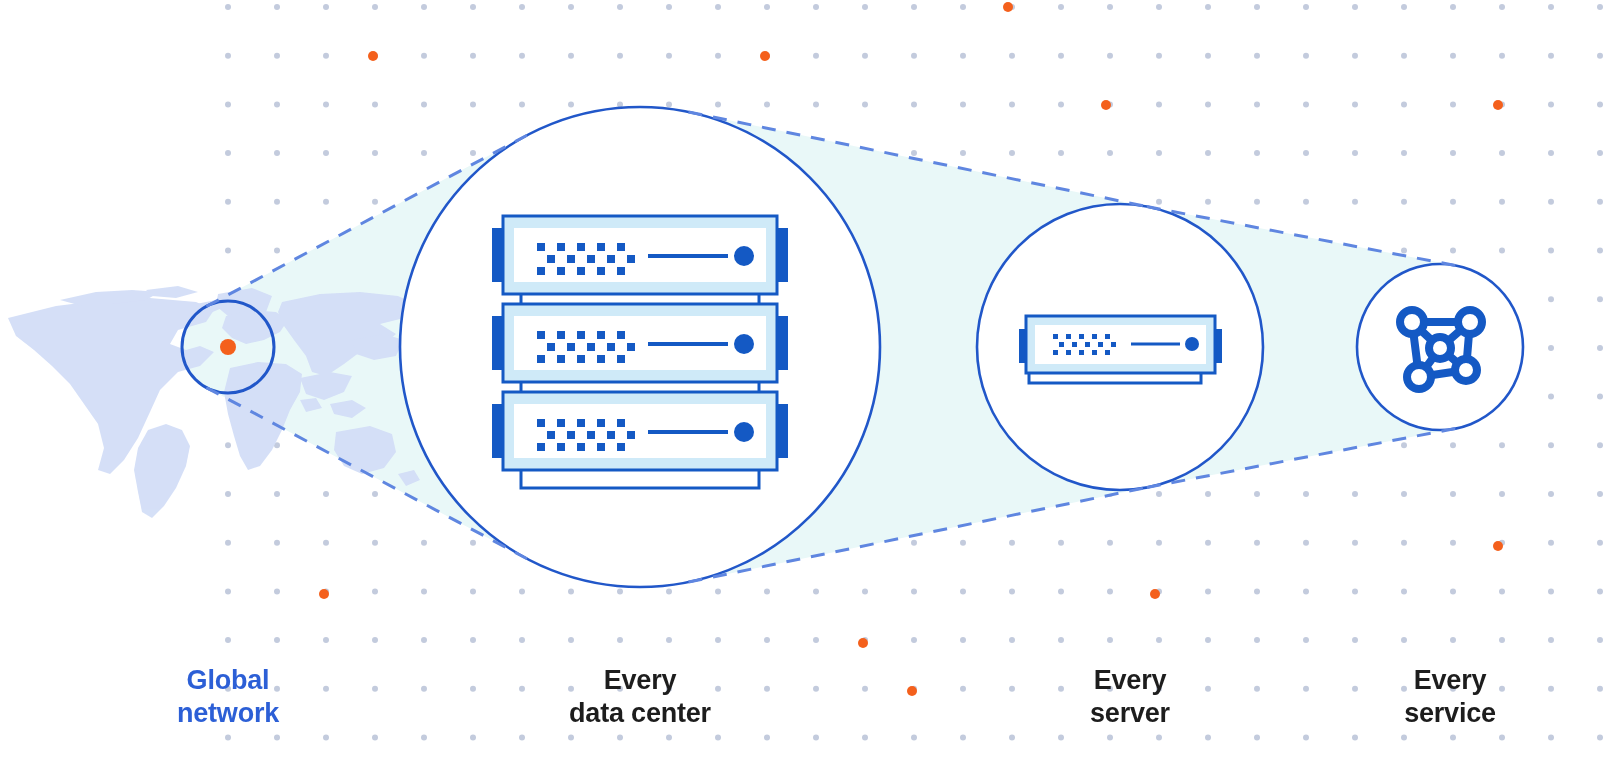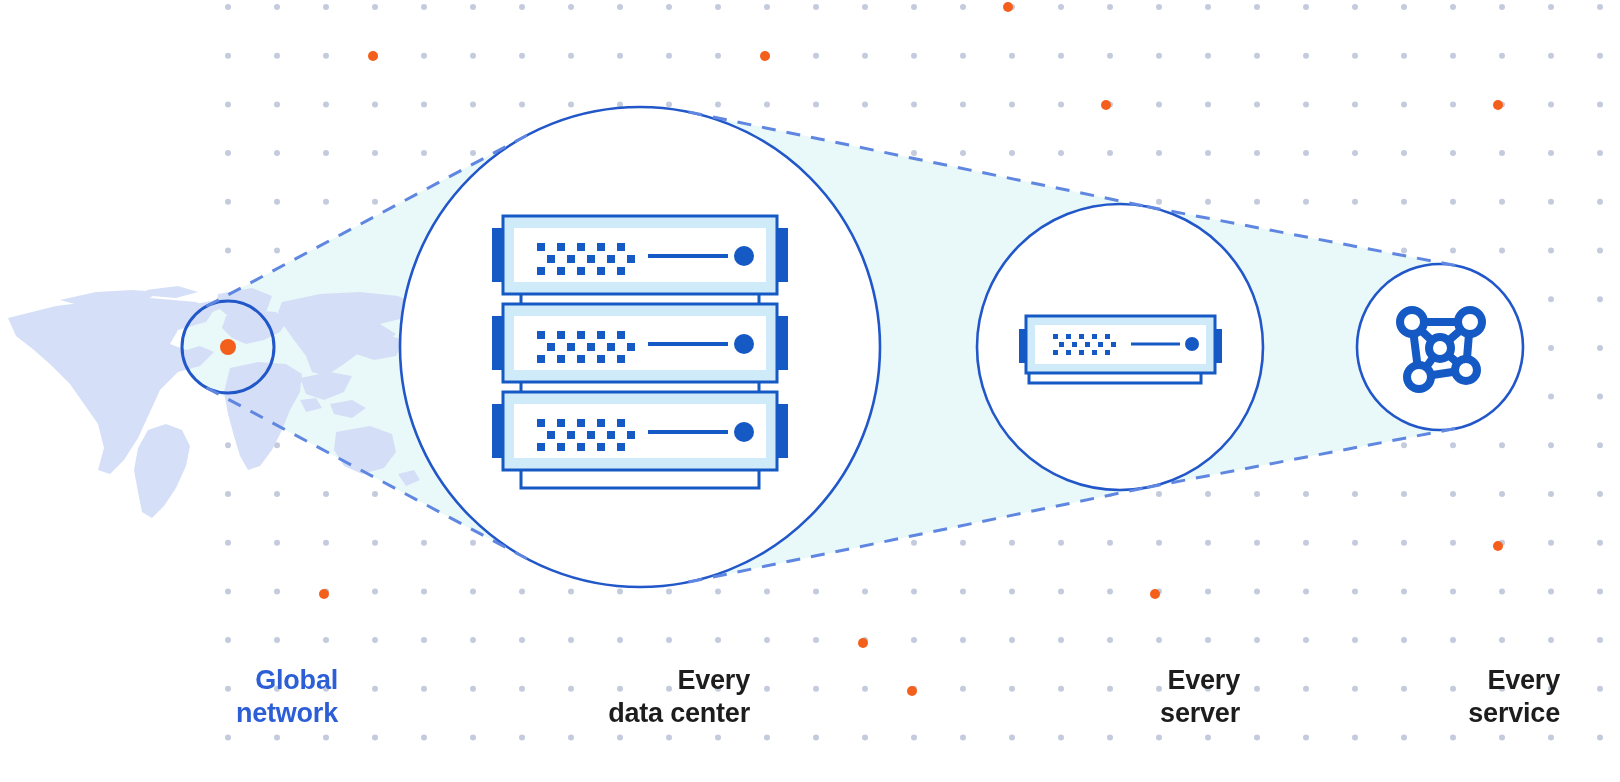--- a/index.html
+++ b/index.html
@@ -16,21 +16,21 @@
   }
   #scene{
     position:absolute;
     inset:0;
     width:1620px;
     height:782px;
     display:block;
   }
   .label{
     position:absolute;
-    text-align:right;
+    text-align:center;
     font-size:27px;
     line-height:33px;
     font-weight:700;
     letter-spacing:-0.2px;
     color:#1d1d1d;
     white-space:pre-line;
     user-select:none;
   }
   .label.accent{color:#2c5fd6;}
   #lbl-global{left:118px;  top:664px; width:220px;}

